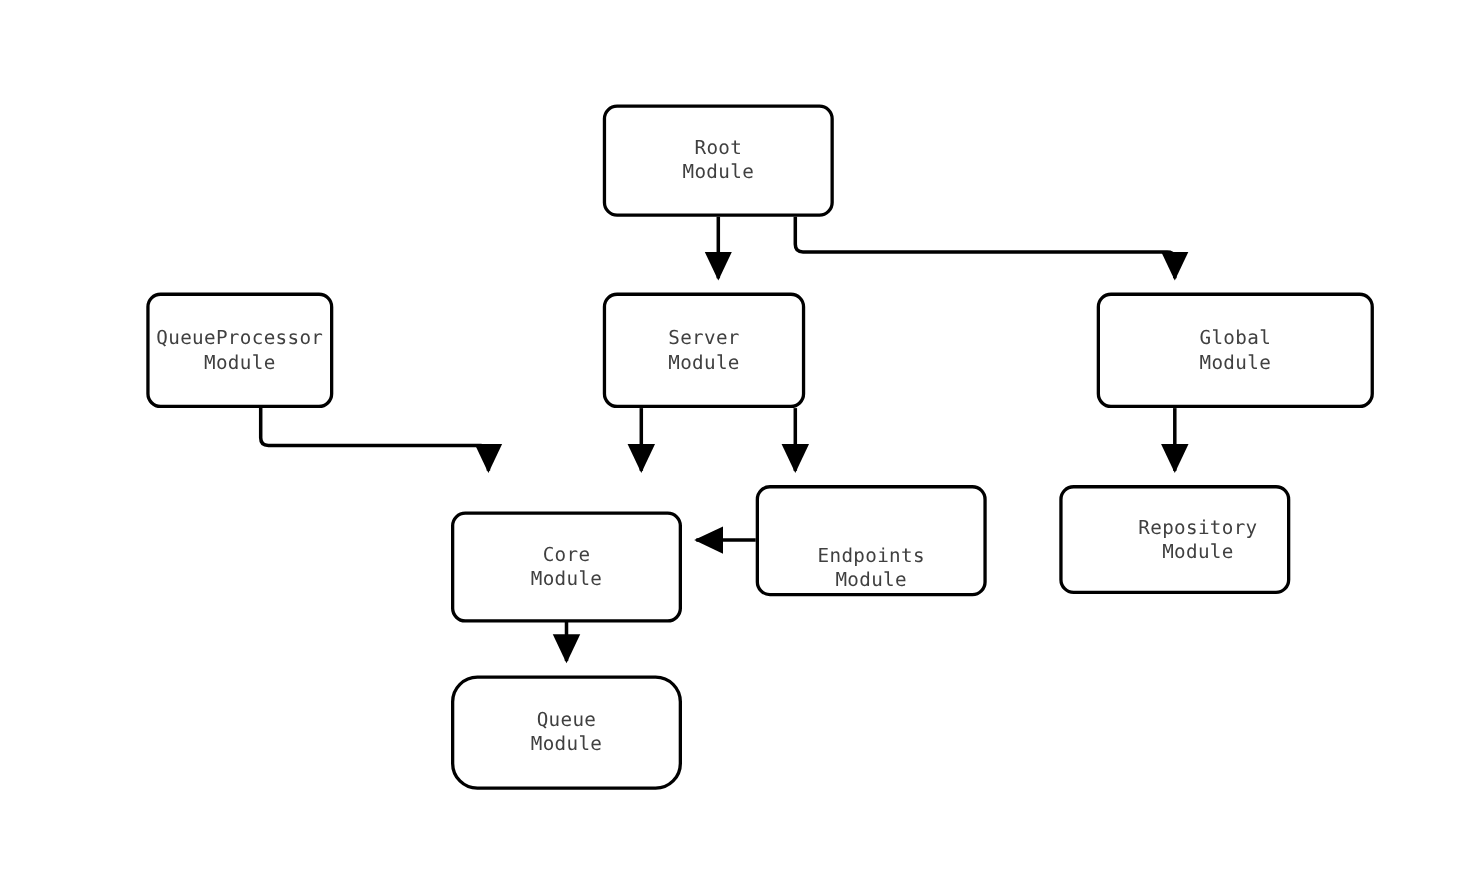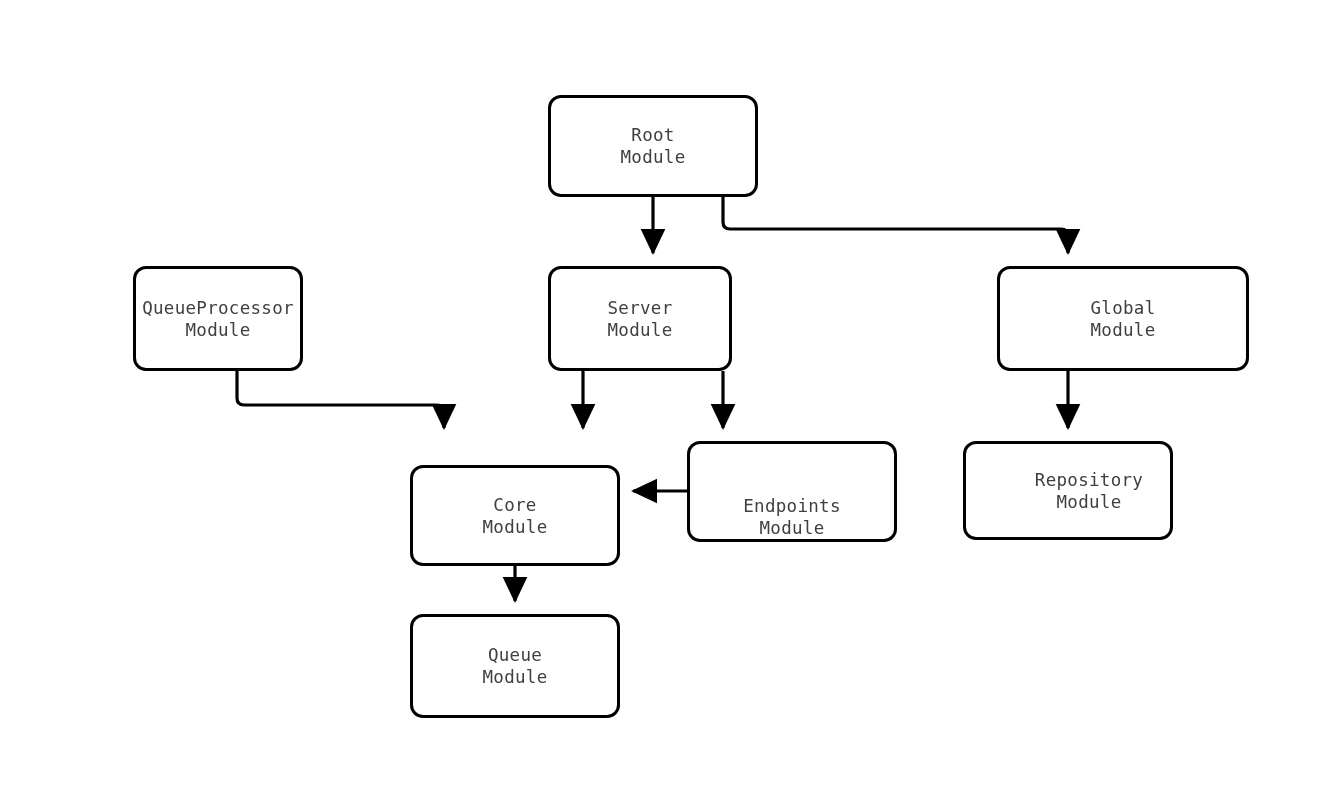--- a/index.html
+++ b/index.html
@@ -109,18 +109,18 @@
   <div class="node" style="left:687px; top:441px; width:210px; height:101px;justify-content:flex-end;">
     <span class="node-line">Endpoints</span>
     <span class="node-line">Module</span>
   </div>
 
   <div class="node" style="left:963px; top:441px; width:210px; height:99px;padding-left:42px;">
     <span class="node-line">Repository</span>
     <span class="node-line">Module</span>
   </div>
 
-  <div class="node" style="left:410px; top:614px; width:210px; height:104px;">
+  <div class="node" style="left:410px; top:614px; width:210px; height:104px;border-radius:24px;">
     <span class="node-line">Queue</span>
     <span class="node-line">Module</span>
   </div>
 
 </div>
 
 </body></html>

